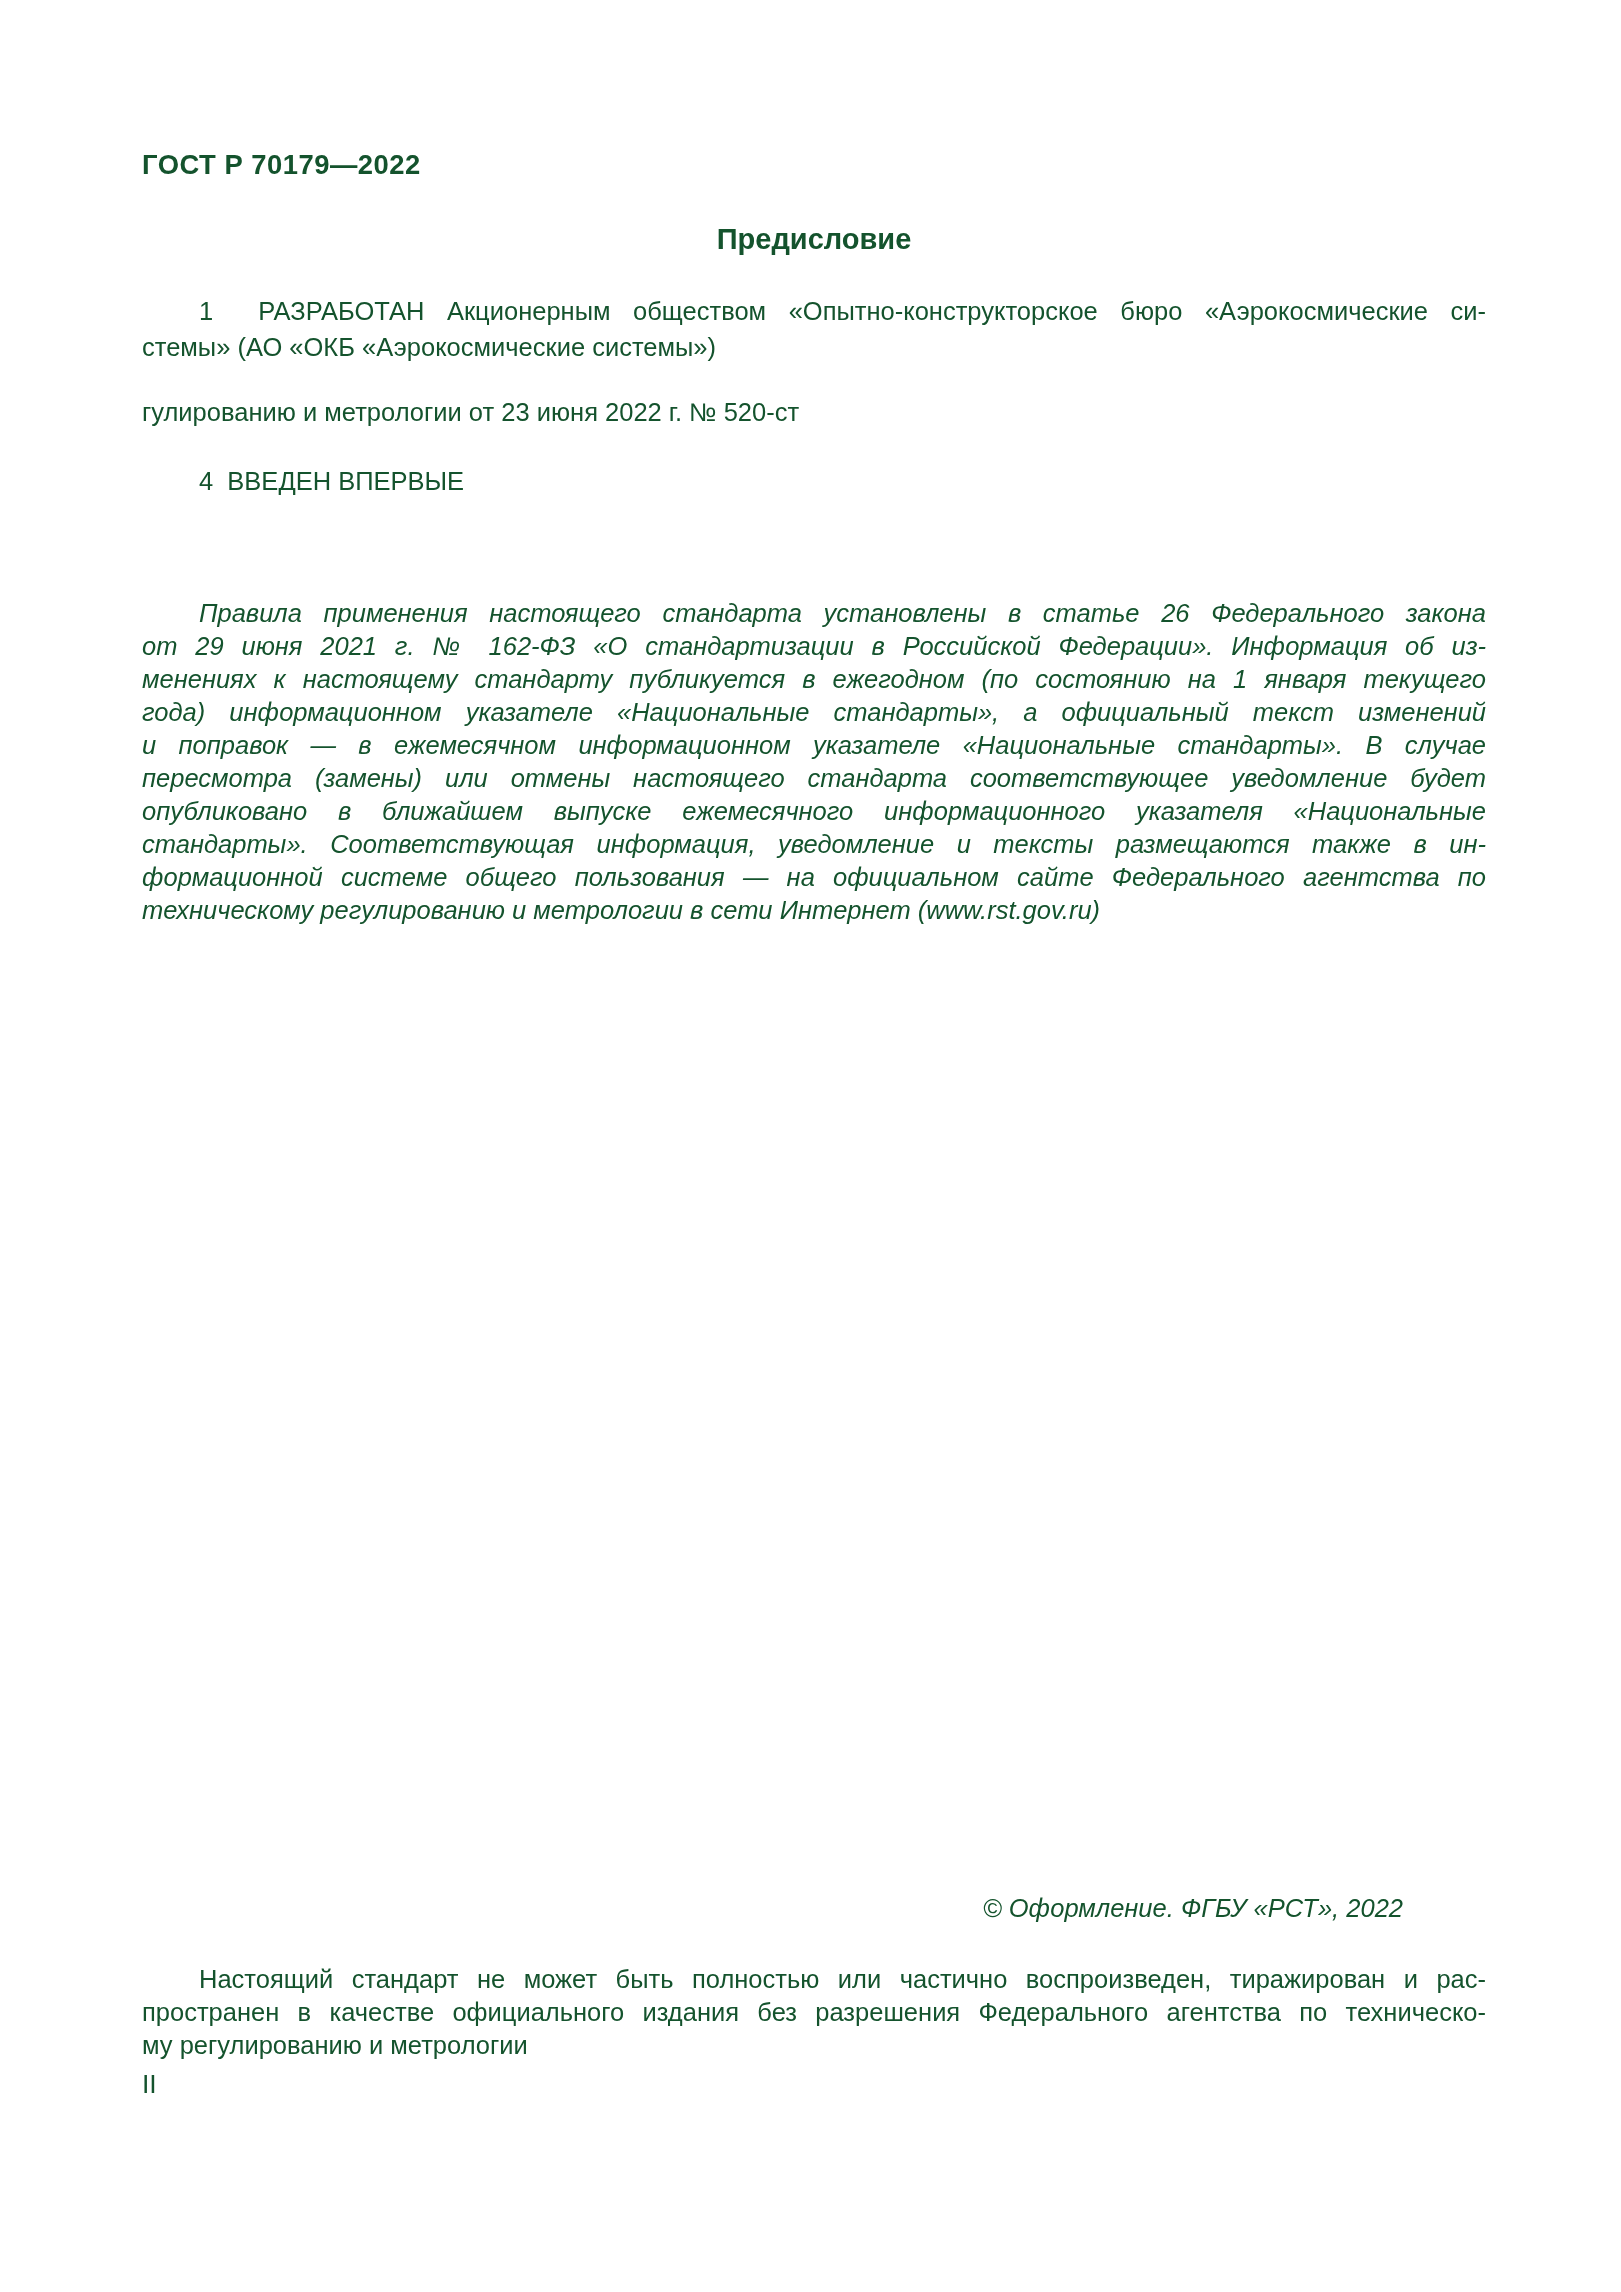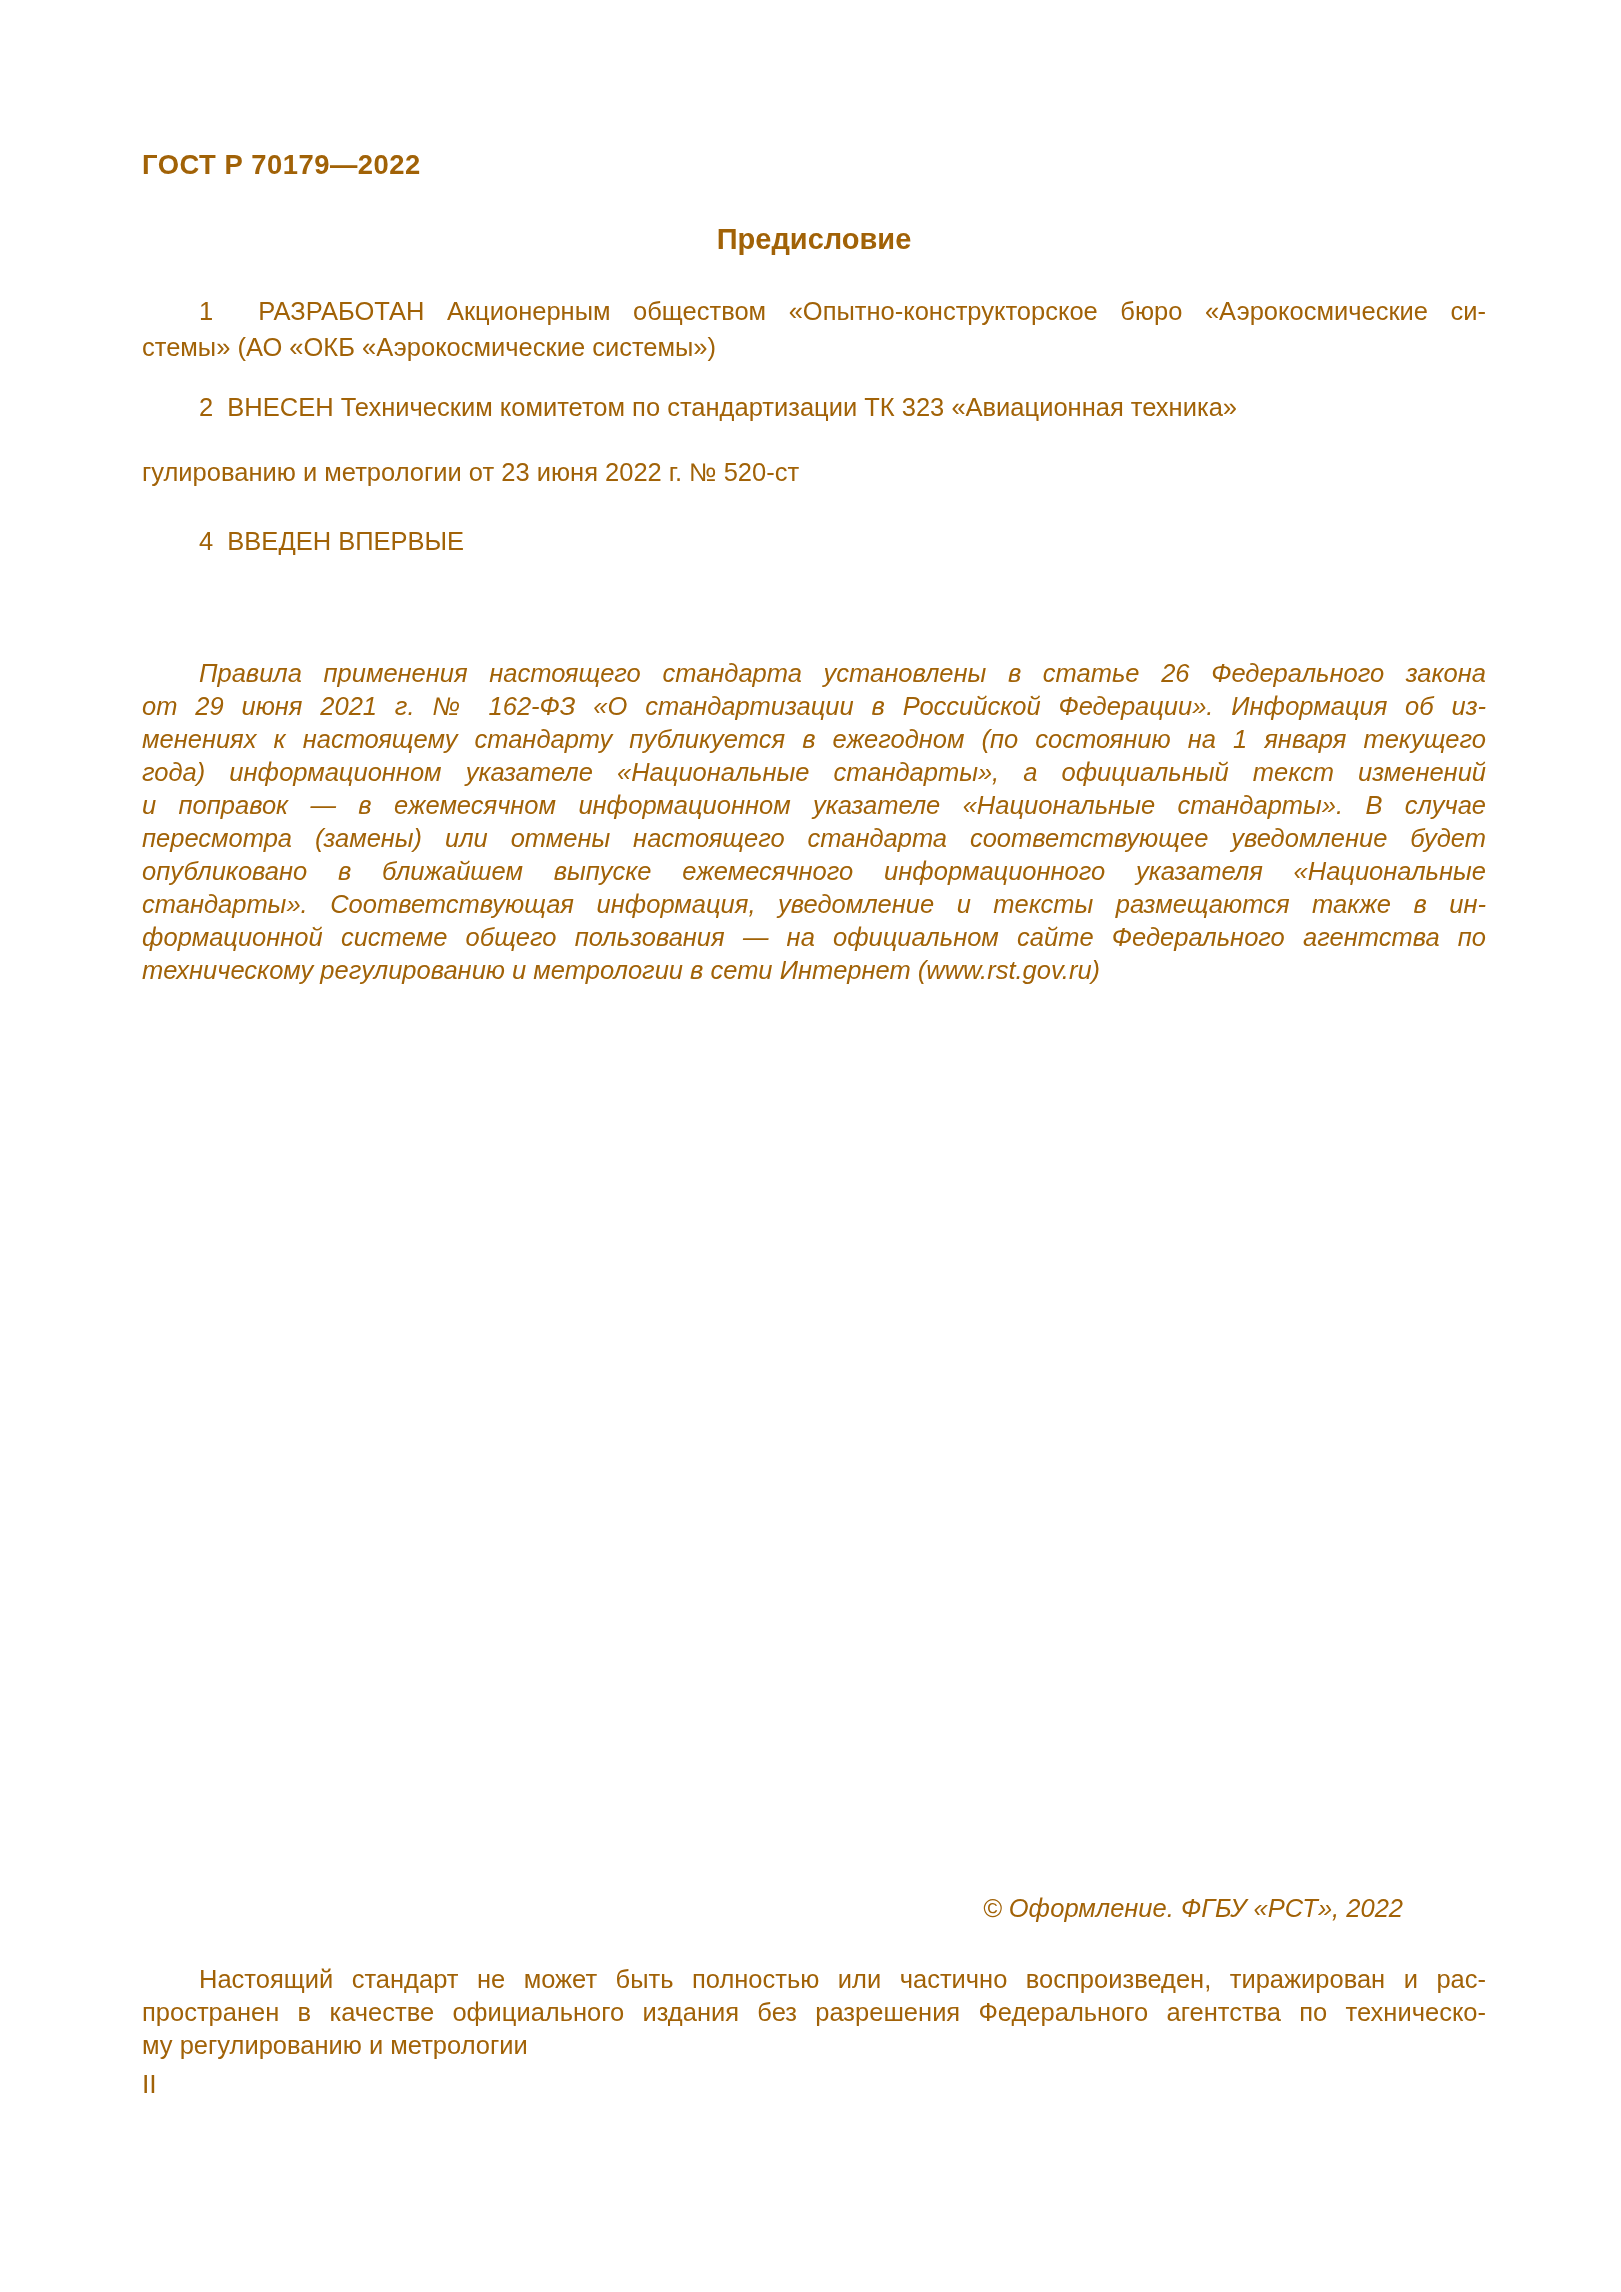--- a/index.html
+++ b/index.html
@@ -6,21 +6,21 @@
     margin: 0;
     padding: 0;
     background: #ffffff;
   }
   .page {
     position: relative;
     width: 1621px;
     height: 2293px;
     background: #ffffff;
     font-family: "Liberation Sans", sans-serif;
-    color: #a16207;
+    color: #14532d;
     overflow: hidden;
   }
   .content {
     position: absolute;
     left: 142px;
     right: 135px;
     top: 149px;
   }
   .doc-header {
     font-weight: bold;
@@ -88,23 +88,20 @@
 
     <div class="doc-header">ГОСТ Р 70179—2022</div>
 
     <div class="doc-title">Предисловие</div>
 
     <div class="clause c1">
       <div class="ln j fl">1&nbsp; РАЗРАБОТАН Акционерным обществом «Опытно-конструкторское бюро «Аэрокосмические си-</div>
       <div class="ln">стемы» (АО «ОКБ «Аэрокосмические системы»)</div>
     </div>
 
-    <div class="clause c2">
-      <div class="ln fl">2&nbsp; ВНЕСЕН Техническим комитетом по стандартизации ТК 323 «Авиационная техника»</div>
-    </div>
 
     <div class="clause c3">
       <div class="ln">гулированию и метрологии от 23 июня 2022 г. № 520-ст</div>
     </div>
 
     <div class="clause c4">
       <div class="ln fl">4&nbsp; ВВЕДЕН ВПЕРВЫЕ</div>
     </div>
 
     <div class="legal">

